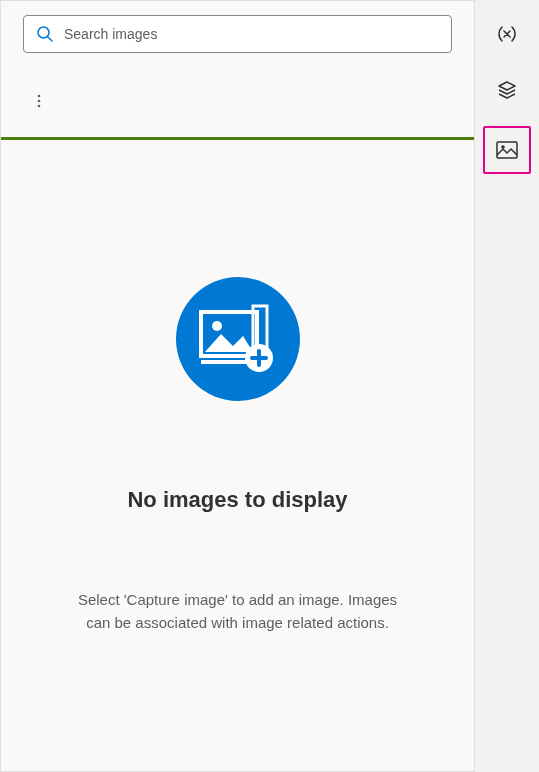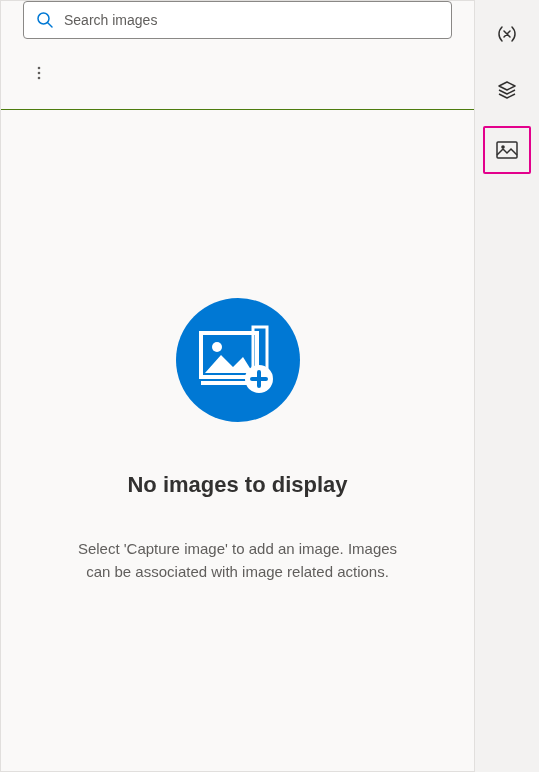--- a/index.html
+++ b/index.html
@@ -39,21 +39,21 @@
       height: 32px;
       display: flex;
       align-items: center;
       justify-content: center;
       cursor: pointer;
       background: none;
       border: none;
       color: #323130;
     }
     .search-wrap {
-      padding: 0 22px;
+      padding: 14px 22px;
     }
     .search-box {
       display: flex;
       align-items: center;
       border: 1px solid #8a8886;
       border-radius: 4px;
       background: #fff;
       height: 38px;
       padding: 0 12px;
     }
@@ -116,26 +116,27 @@
       display: flex;
       align-items: center;
       justify-content: center;
       cursor: pointer;
       background: none;
       border: none;
       color: #605e5c;
     }
     .content-area {
       flex: 1;
-      border-top: 1px solid #4d7c0f;
+      border-top: 3px solid #4d7c0f;
       display: flex;
       flex-direction: column;
       align-items: center;
       justify-content: center;
       padding: 20px 40px;
+      gap: 36px;
     }
     .empty-icon-circle {
       width: 124px;
       height: 124px;
       border-radius: 50%;
       background: #0078d4;
       display: flex;
       align-items: center;
       justify-content: center;
       margin-bottom: 50px;

